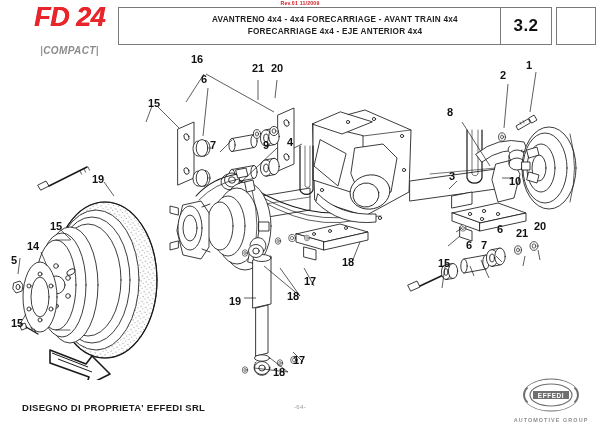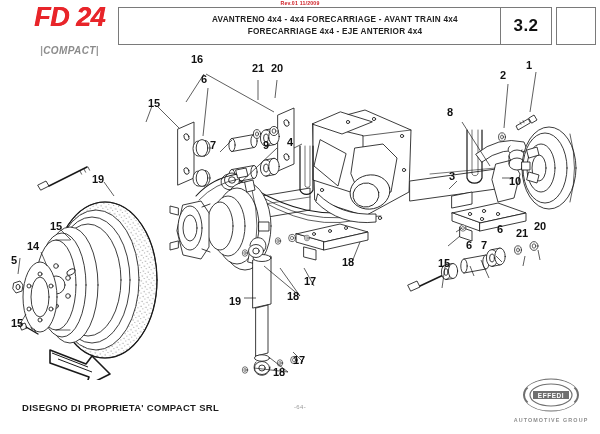--- a/index.html
+++ b/index.html
@@ -476,21 +476,21 @@
     <div class="cal" style="left:273px;top:317px">18</div>
     <div class="cal" style="left:229px;top:246px">19</div>
     <div class="cal" style="left:271px;top:13px">20</div>
     <div class="cal" style="left:534px;top:171px">20</div>
     <div class="cal" style="left:252px;top:13px">21</div>
     <div class="cal" style="left:516px;top:178px">21</div>
     <div class="cal" style="left:342px;top:207px">18</div>
   </div>
 
   <div class="footer">
-    <div class="prop">DISEGNO DI PROPRIETA' COMPACT SRL</div>
+    <div class="prop">DISEGNO DI PROPRIETA' EFFEDI SRL</div>
     <div class="pagenum">-64-</div>
 
     <div class="brand">
       <svg class="brand-mark" width="58" height="34" viewBox="0 0 58 34">
         <ellipse cx="29" cy="17" rx="27" ry="15.5" fill="none" stroke="#6f6f6f" stroke-width="2"></ellipse>
         <ellipse cx="29" cy="17" rx="21" ry="11" fill="none" stroke="#6f6f6f" stroke-width="1.2"></ellipse>
         <path d="M6 10 a27 15.5 0 0 1 46 0" fill="none" stroke="#ffffff" stroke-width="2.4"></path>
         <path d="M6 24 a27 15.5 0 0 0 46 0" fill="none" stroke="#ffffff" stroke-width="2.4"></path>
         <rect x="11" y="13" width="36" height="8" fill="#6f6f6f"></rect>
         <text x="29" y="19.6" text-anchor="middle" font-family="Liberation Sans, sans-serif" font-size="6.4" font-weight="bold" fill="#ffffff" letter-spacing="0.6">EFFEDI</text>

